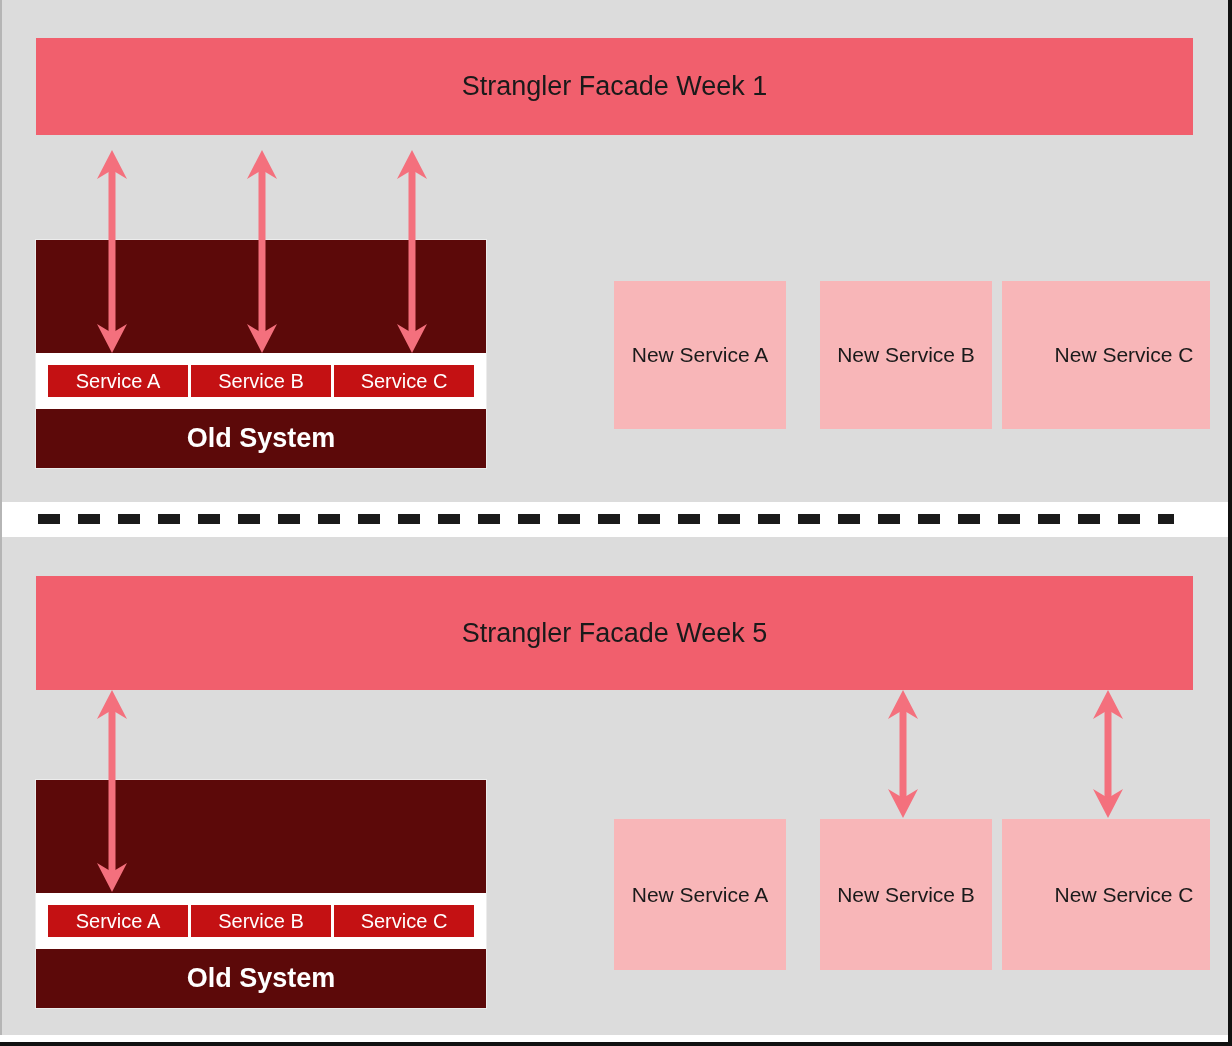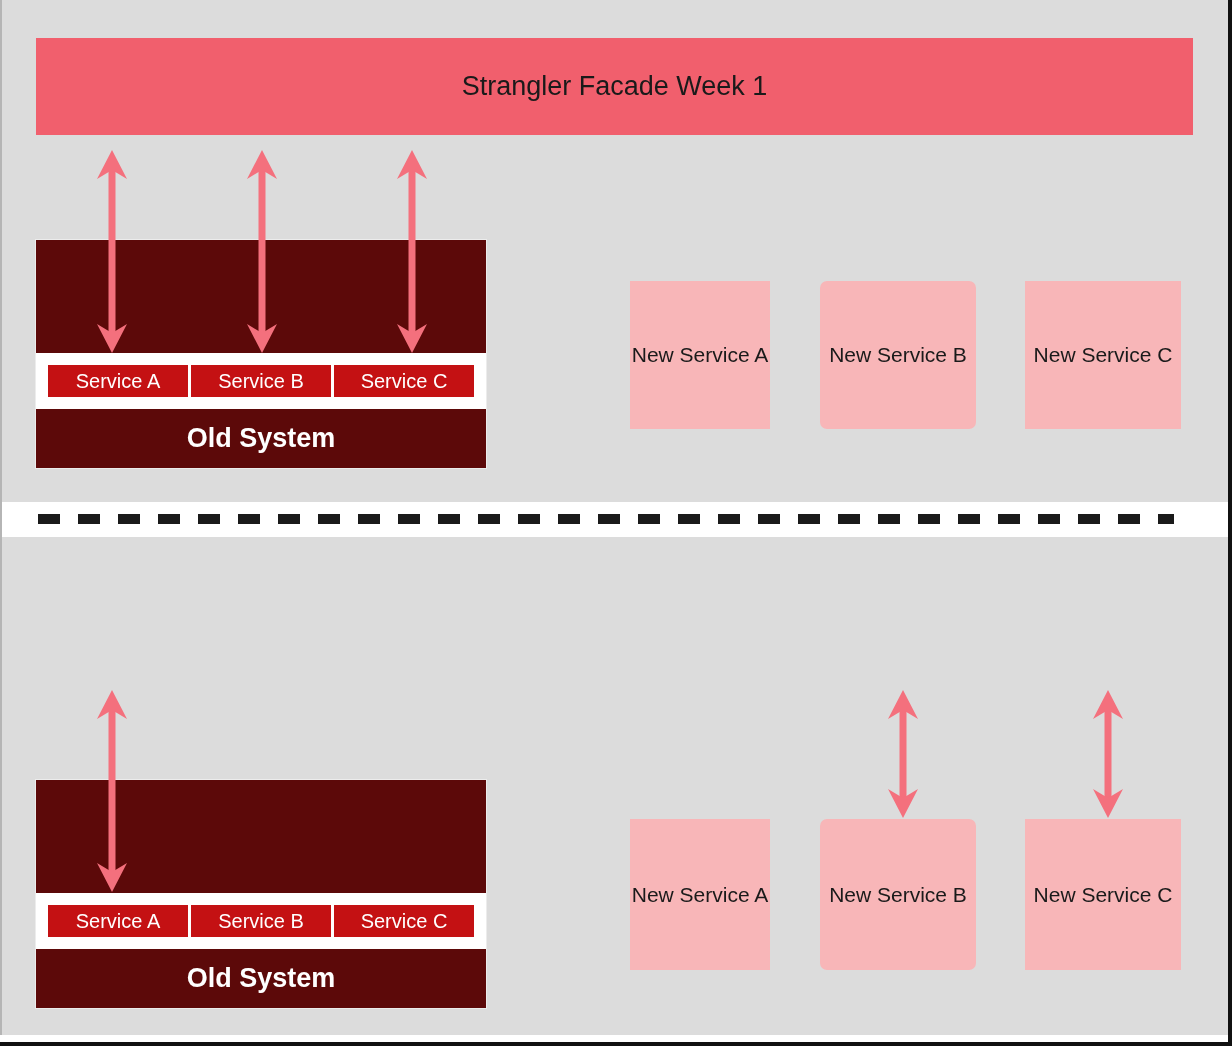--- a/index.html
+++ b/index.html
@@ -61,23 +61,23 @@
   }
 
   .new-service{
     position:absolute;height:148px;
     background:var(--new-service);
     display:flex;align-items:center;justify-content:center;
     font-size:21px;color:var(--text-dark);
   }
   .ns-top{top:281px;}
   .ns-bottom{top:819px;height:151px;}
-  .ns-a{left:630px;width:140px;}
-  .ns-b{left:820px;width:156px;border-radius:7px;}
-  .ns-c{left:1025px;width:156px;}
+  .ns-a{left:614px;width:172px;}
+  .ns-b{left:820px;width:172px;}
+  .ns-c{left:1002px;width:172px;padding-left:36px;}
 
   .arrow{position:absolute;width:36px;z-index:2;}
   .arrow polygon,.arrow rect{fill:var(--arrow);}
   .ar-t1{left:94px;top:150px;}
   .ar-t2{left:244px;top:150px;}
   .ar-t3{left:394px;top:150px;}
   .ar-b1{left:94px;top:690px;}
   .ar-b2{left:885px;top:690px;}
   .ar-b3{left:1090px;top:690px;}
 
@@ -125,20 +125,21 @@
   </div>
 
   <div class="new-service ns-top ns-a">New Service A</div>
   <div class="new-service ns-top ns-b">New Service B</div>
   <div class="new-service ns-top ns-c">New Service C</div>
 
   <div class="separator">
     <div class="dash-line"></div>
   </div>
 
+  <div class="facade week5">Strangler Facade Week 5</div>
 
   <svg class="arrow ar-b1" width="36" height="202" viewBox="0 0 36 202">
     <polygon points="18,0 33,29 18,20 3,29"></polygon>
     <rect x="14.5" y="18" width="7" height="166"></rect>
     <polygon points="18,202 33,173 18,182 3,173"></polygon>
   </svg>
   <svg class="arrow ar-b2" width="36" height="128" viewBox="0 0 36 128">
     <polygon points="18,0 33,29 18,20 3,29"></polygon>
     <rect x="14.5" y="18" width="7" height="92"></rect>
     <polygon points="18,128 33,99 18,108 3,99"></polygon>

